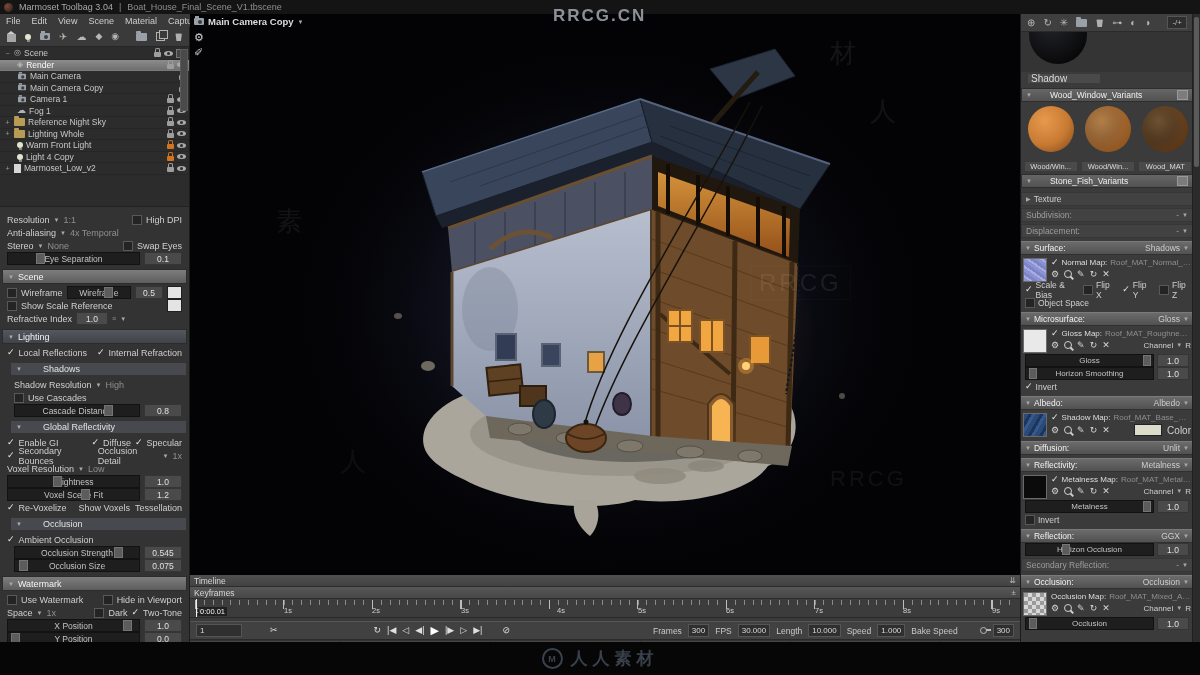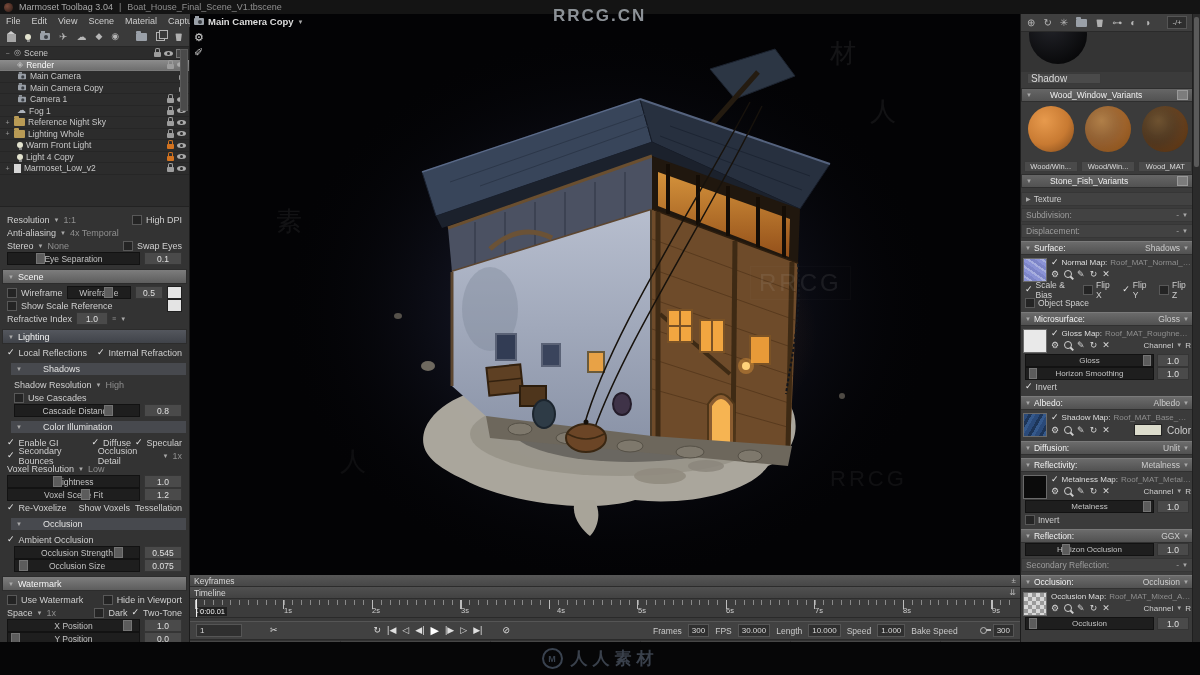--- a/index.html
+++ b/index.html
@@ -307,21 +307,21 @@
     </div>
     <div class="row" style="padding-left:12px">
       <div class="sld">
           <span class="h" style="left:72%"></span>
           <span>Cascade Distance</span>
         </div>
       <div class="val">0.8</div>
     </div>
     <div class="shdr">
       <span class="caret">▼</span>
-      <span>Color Illumination</span>
+      <span>Global Reflectivity</span>
     </div>
     <div class="row">
       <span class="ck">✓</span>
       <span class="lbl">Enable GI</span>
       <span class="right ck">✓</span>
       <span class="lbl">Diffuse</span>
       <span class="ck">✓</span>
       <span class="lbl">Specular</span>
     </div>
     <div class="row">
@@ -845,27 +845,27 @@
         <span>Occlusion</span>
       </div>
     <div class="val" style="width:30px">1.0</div>
   </div>
 </div>
 <div id="rscroll" class="abs">
     <div class="thumbbar"></div>
   </div>
 
 <div id="timeline" class="abs">
+  <div class="tlbar" style="background:linear-gradient(#505050,#424242)">
+    <span>Timeline</span>
+    <span class="right ic" style="margin-left:auto;font-size:8px">⇊</span>
+  </div>
   <div class="tlbar">
     <span>Keyframes</span>
     <span class="right ic" style="margin-left:auto;font-size:8px">±</span>
-  </div>
-  <div class="tlbar" style="background:linear-gradient(#505050,#424242)">
-    <span>Timeline</span>
-    <span class="right ic" style="margin-left:auto;font-size:8px">⇊</span>
   </div>
   <div id="ruler">
     <div class="minor"></div>
       <div class="major"></div>
     <span class="tick" style="left:6px">0s</span>
     <span class="tick" style="left:94px">1s</span>
     <span class="tick" style="left:182px">2s</span>
     <span class="tick" style="left:271px">3s</span>
     <span class="tick" style="left:367px">4s</span>
     <span class="tick" style="left:448px">5s</span>

